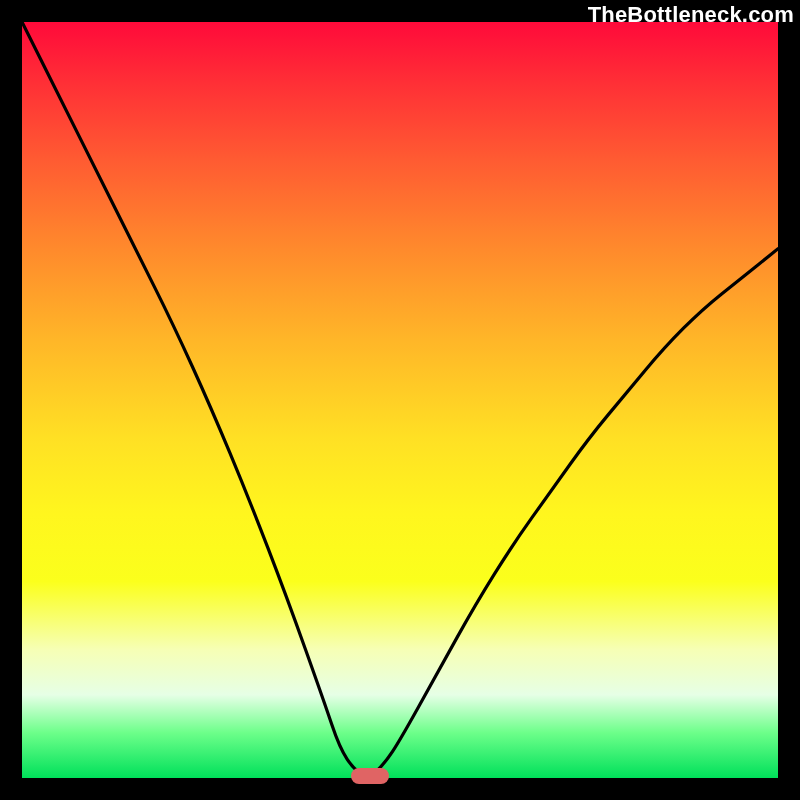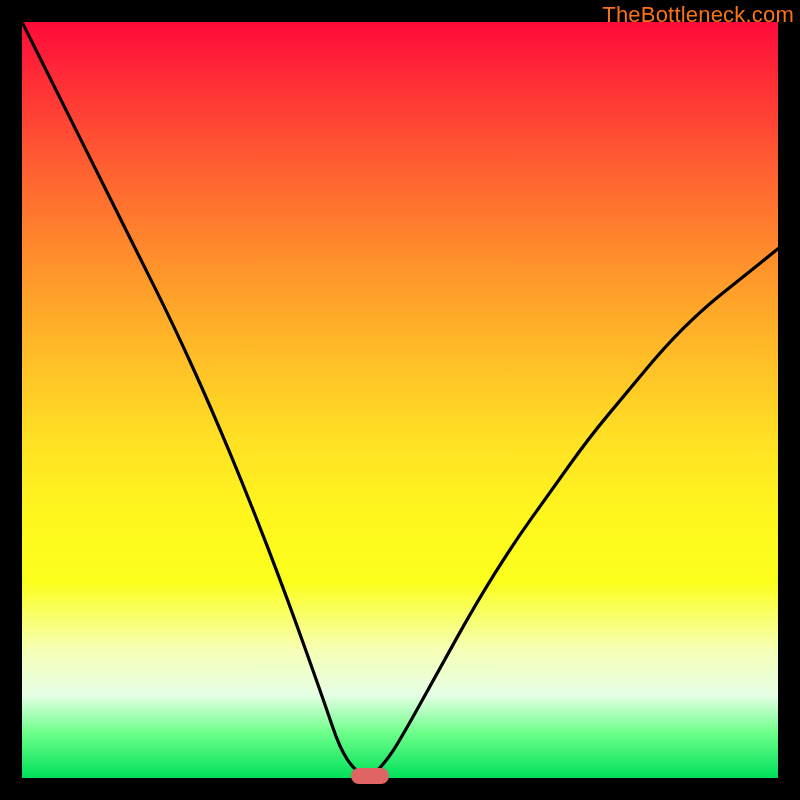--- a/index.html
+++ b/index.html
@@ -30,23 +30,23 @@
       #f6ffb5 83%,
       #e6ffe6 89%,
       #6dff8a 94%,
       #00e05a 100%
     );
   }
   .watermark {
     position: absolute;
     top: 2px;
     right: 6px;
-    color: #f97316;
+    color: #ffffff;
     font-size: 22px;
-    font-weight: 400;
+    font-weight: 700;
     letter-spacing: 0.2px;
     z-index: 10;
   }
   svg.curve {
     position: absolute;
     left: 0;
     top: 0;
     width: 756px;
     height: 756px;
     z-index: 5;

